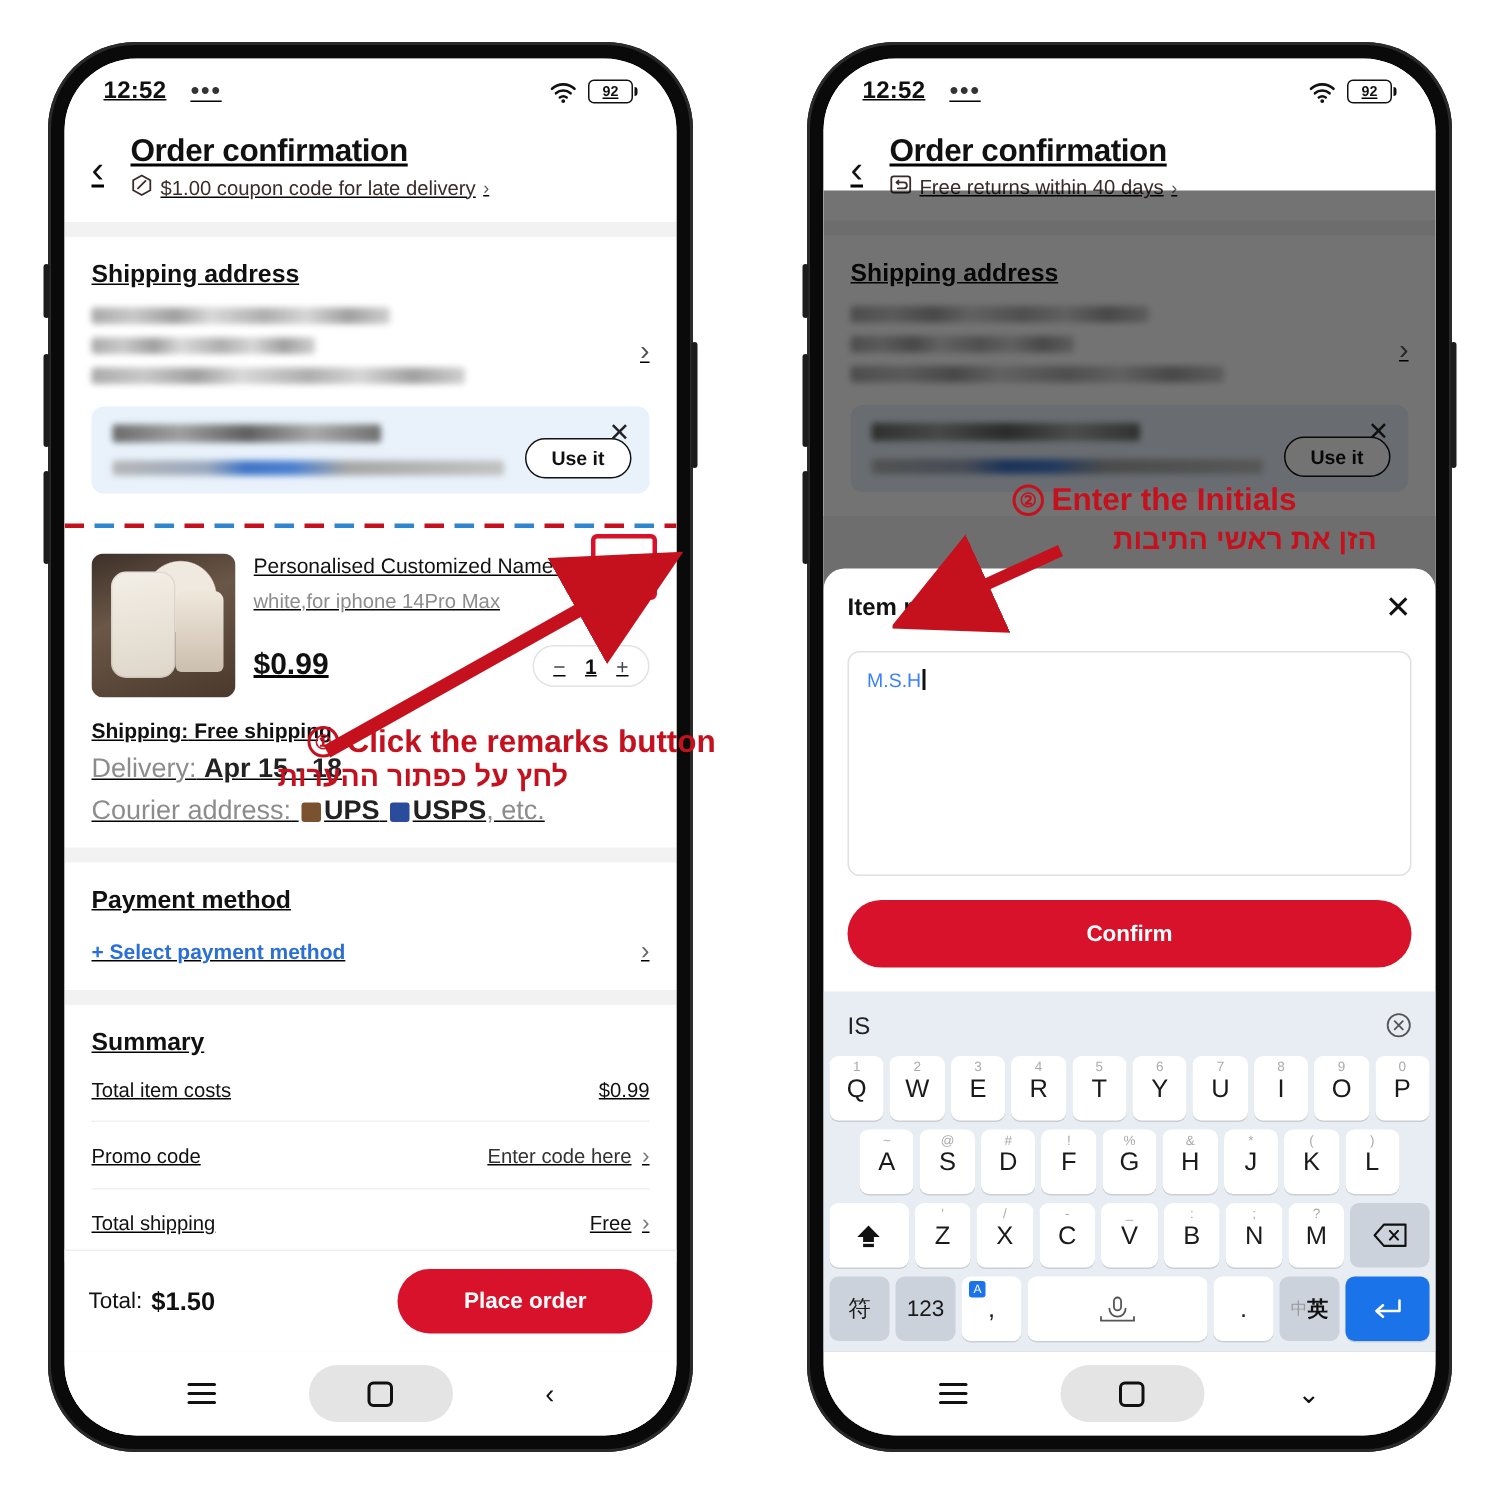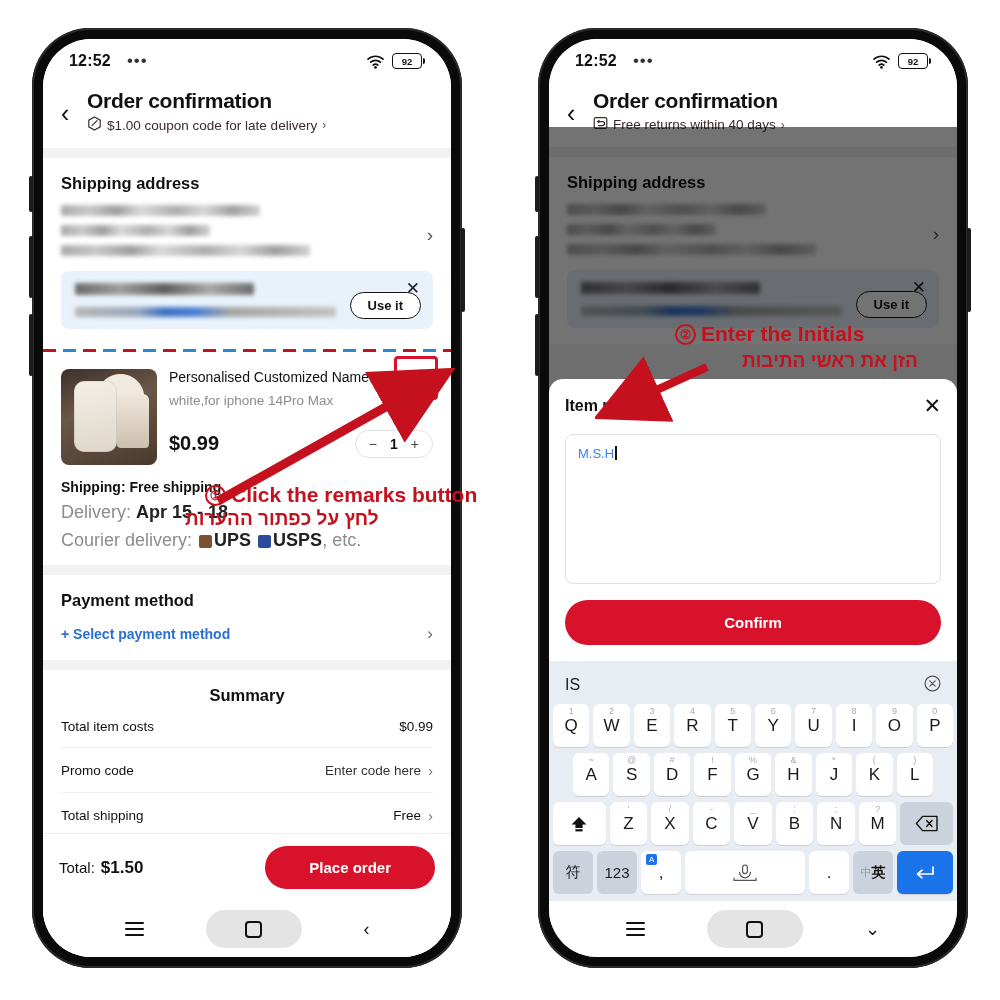--- a/index.html
+++ b/index.html
@@ -13,20 +13,21 @@
   .stage { position: relative; width: 1000px; height: 1000px; }
 
   
   .phone {
     position: absolute;
     width: 430px; height: 940px;
     border-radius: 58px;
     background: #0a0a0a;
     padding: 11px;
     box-shadow: 0 0 0 2px #2a2a2a inset;
+    text-decoration: underline;
   }
   .phone.left { left: 32px; top: 28px; }
   .phone.right { left: 538px; top: 28px; }
   .phone-inner {
     position: relative;
     width: 100%; height: 100%;
     border-radius: 48px;
     background: #ffffff;
     overflow: hidden;
   }
@@ -416,40 +417,40 @@
           <div class="ship-lines">
             <div class="ship-main">
               <span>Shipping:</span>
               <span>Free shipping</span>
             </div>
             <div class="ship-sub">
               <span>Delivery:</span>
               <b>Apr 15 - 18</b>
             </div>
             <div class="ship-sub">
-              <span>Courier delivery:</span>
+              <span>Courier address:</span>
               <i class="courier-ic ups-ic"></i><b>UPS</b>
               <i class="courier-ic usps-ic"></i><b>USPS</b><span>, etc.</span>
             </div>
           </div>
         </div>
 
         <div class="gap"></div>
 
         <div class="card">
           <div class="sec-title">Payment method</div>
           <div class="pay-link">
             <span>+ Select payment method</span>
             <span class="chev">›</span>
           </div>
         </div>
 
         <div class="gap"></div>
 
-        <div class="card" style="padding-bottom:4px;text-align:center;">
+        <div class="card" style="padding-bottom:4px;">
           <div class="sec-title">Summary</div>
           <div class="sum-row">
             <span>Total item costs</span>
             <span class="sum-val">$0.99</span>
           </div>
           <div class="sum-row">
             <span>Promo code</span>
             <span class="sum-val muted">Enter code here</span>
             <span class="chev">›</span>
           </div>

